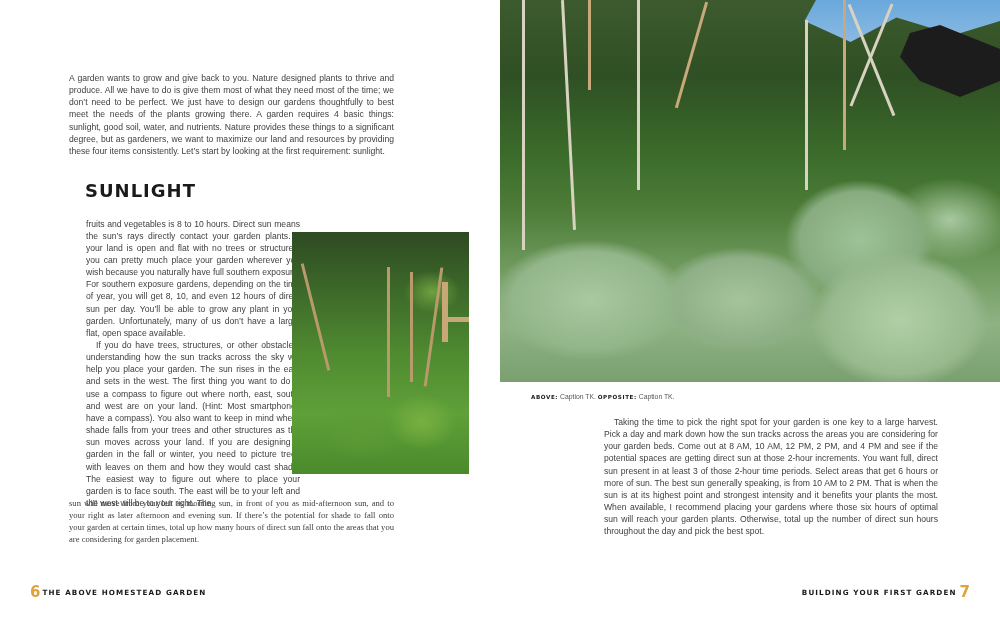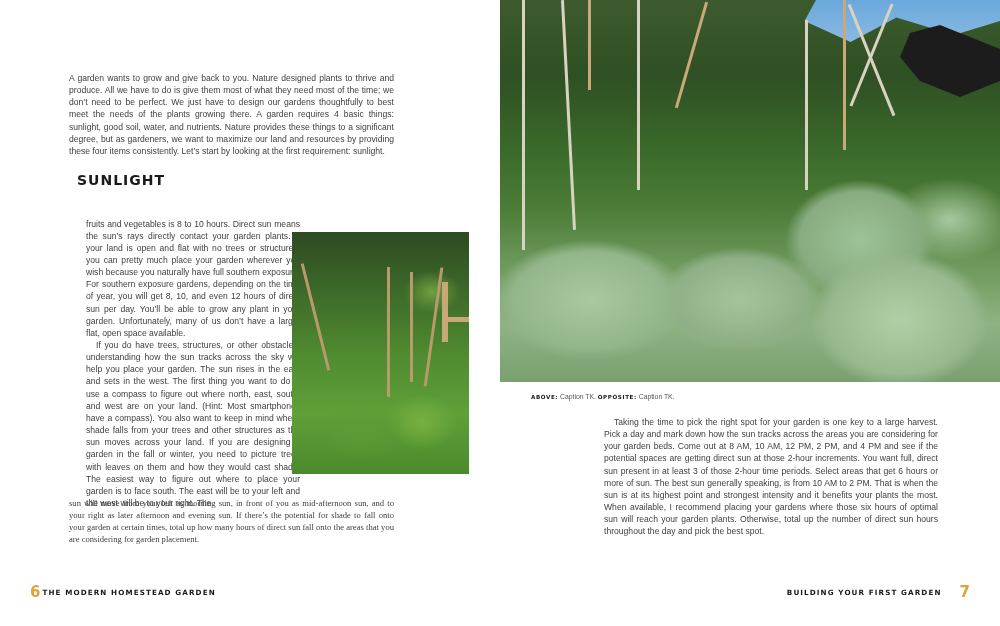--- a/index.html
+++ b/index.html
@@ -18,22 +18,22 @@
     font-size:8.6px;
     line-height:12.15px;
     text-align:justify;
     color:#404040;
     margin:0;
   }
   .intro { left:69px; top:72px; width:325px; }
   .heading {
     position:absolute; left:69px; top:164px;
     font-family:"DejaVu Sans", sans-serif;
-    font-weight:bold; font-size:14px; letter-spacing:1px;
-    color:#1a1a1a; margin:8px;
+    font-weight:bold; font-size:18px; letter-spacing:1px;
+    color:#1a1a1a; margin:16px;
   }
   .para-full { left:69px; width:325px; }
   .para-narrow { left:86px; width:214px; }
   .indent { text-indent:10px; }
 
   .photo {
     position:absolute; overflow:hidden;
   }
   .photo-small {
     left:292px; top:232px; width:177px; height:242px;
@@ -78,21 +78,21 @@
     font-size:5.6px; letter-spacing:0.6px; color:#1a1a1a;
   }
 
   .right-text { left:604px; top:416px; width:334px; }
 
   .folio {
     position:absolute; top:585px;
     display:flex; align-items:center;
   }
   .folio-left { left:30px; }
-  .folio-right { right:30px;gap:15px; }
+  .folio-right { right:30px; }
   .folio-num {
     font-family:"DejaVu Sans", sans-serif; font-weight:bold;
     font-size:15px; color:#e2a23a; line-height:14px;
   }
   .folio-title {
     font-family:"DejaVu Sans", sans-serif; font-weight:bold;
     font-size:7.2px; letter-spacing:1.1px; color:#1a1a1a;
   }
   .folio-left .folio-title { margin-left:2px; }
   .folio-right .folio-title { margin-right:3px; }
@@ -141,19 +141,19 @@
   <b>ABOVE:</b>
   <span>Caption TK.</span>
   <b>OPPOSITE:</b>
   <span>Caption TK.</span>
 </div>
 
 <p class="body-text right-text indent">Taking the time to pick the right spot for your garden is one key to a large harvest. Pick a day and mark down how the sun tracks across the areas you are considering for your garden beds. Come out at 8 AM, 10 AM, 12 PM, 2 PM, and 4 PM and see if the potential spaces are getting direct sun at those 2-hour increments. You want full, direct sun present in at least 3 of those 2-hour time periods. Select areas that get 6 hours or more of sun. The best sun generally speaking, is from 10 AM to 2 PM. That is when the sun is at its highest point and strongest intensity and it benefits your plants the most. When available, I recommend placing your gardens where those six hours of optimal sun will reach your garden plants. Otherwise, total up the number of direct sun hours throughout the day and pick the best spot.</p>
 
 <div class="folio folio-left">
   <span class="folio-num">6</span>
-  <span class="folio-title">THE MODERN HOMESTEAD GARDEN</span>
+  <span class="folio-title">THE ABOVE HOMESTEAD GARDEN</span>
 </div>
 
 <div class="folio folio-right">
   <span class="folio-title">BUILDING YOUR FIRST GARDEN</span>
   <span class="folio-num">7</span>
 </div>
 
 </body></html>

